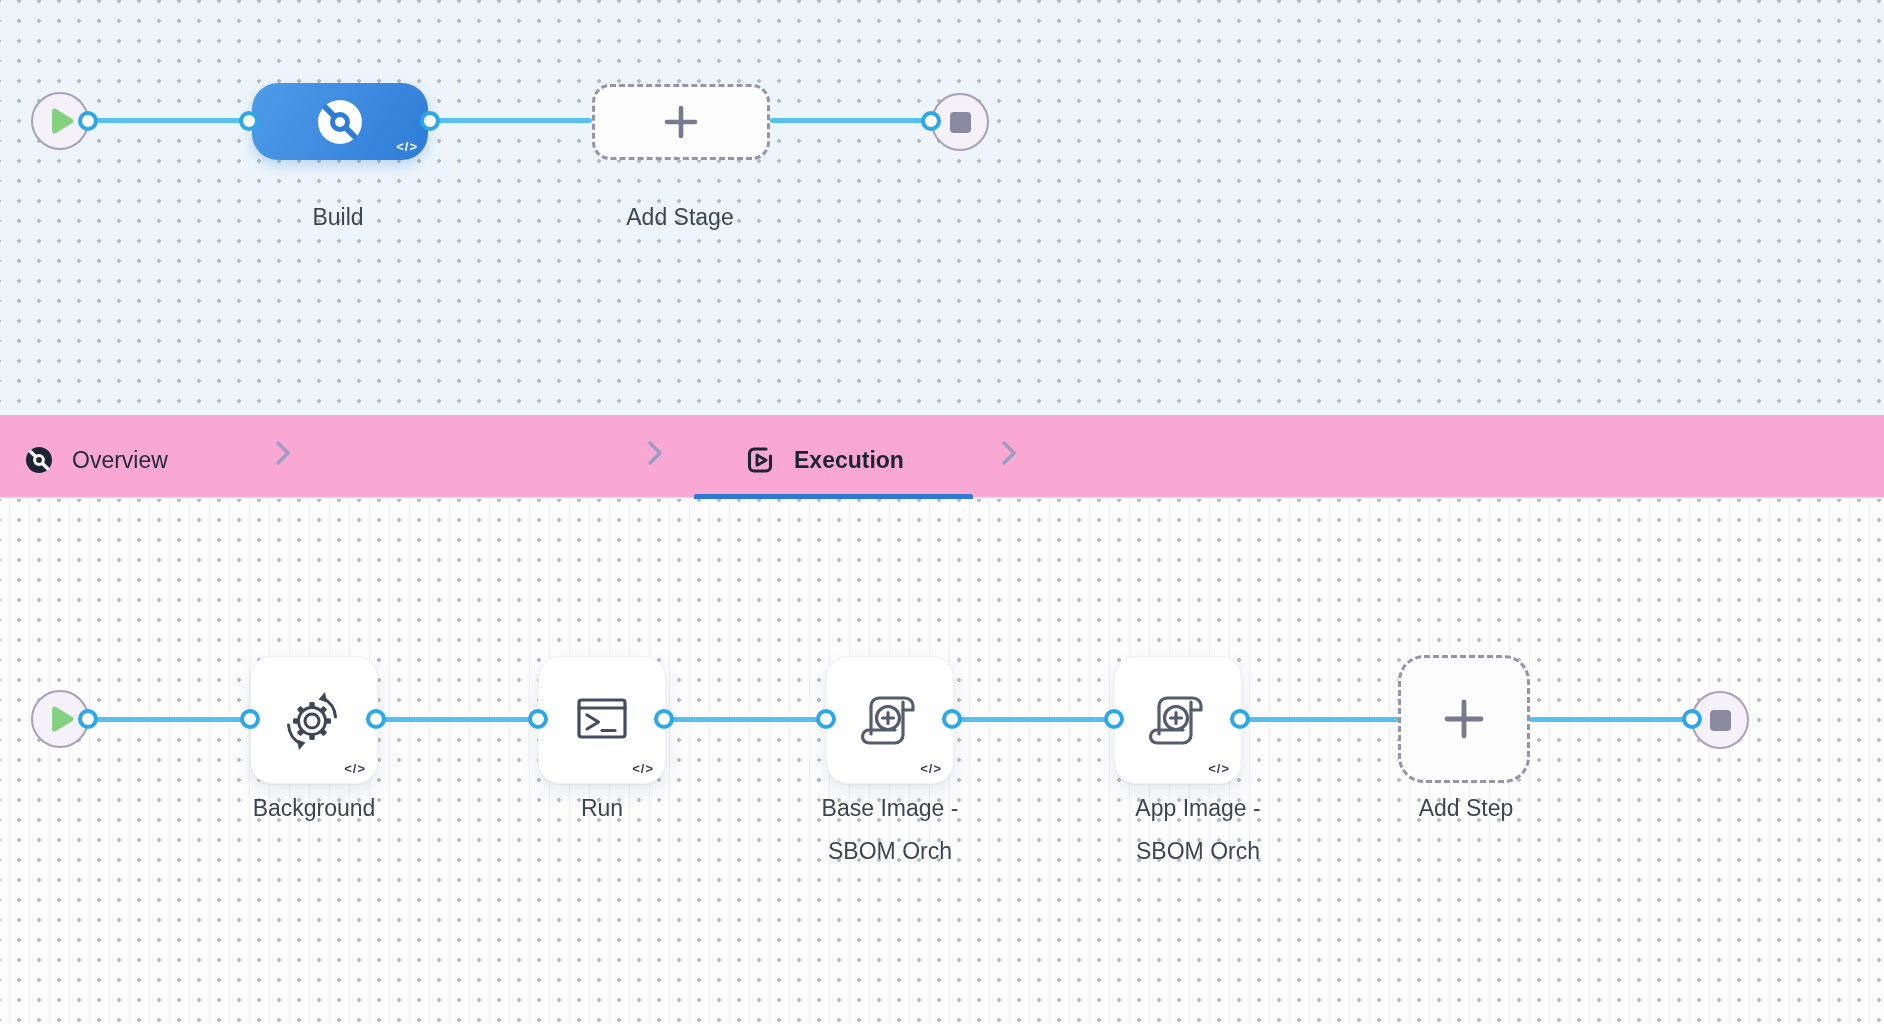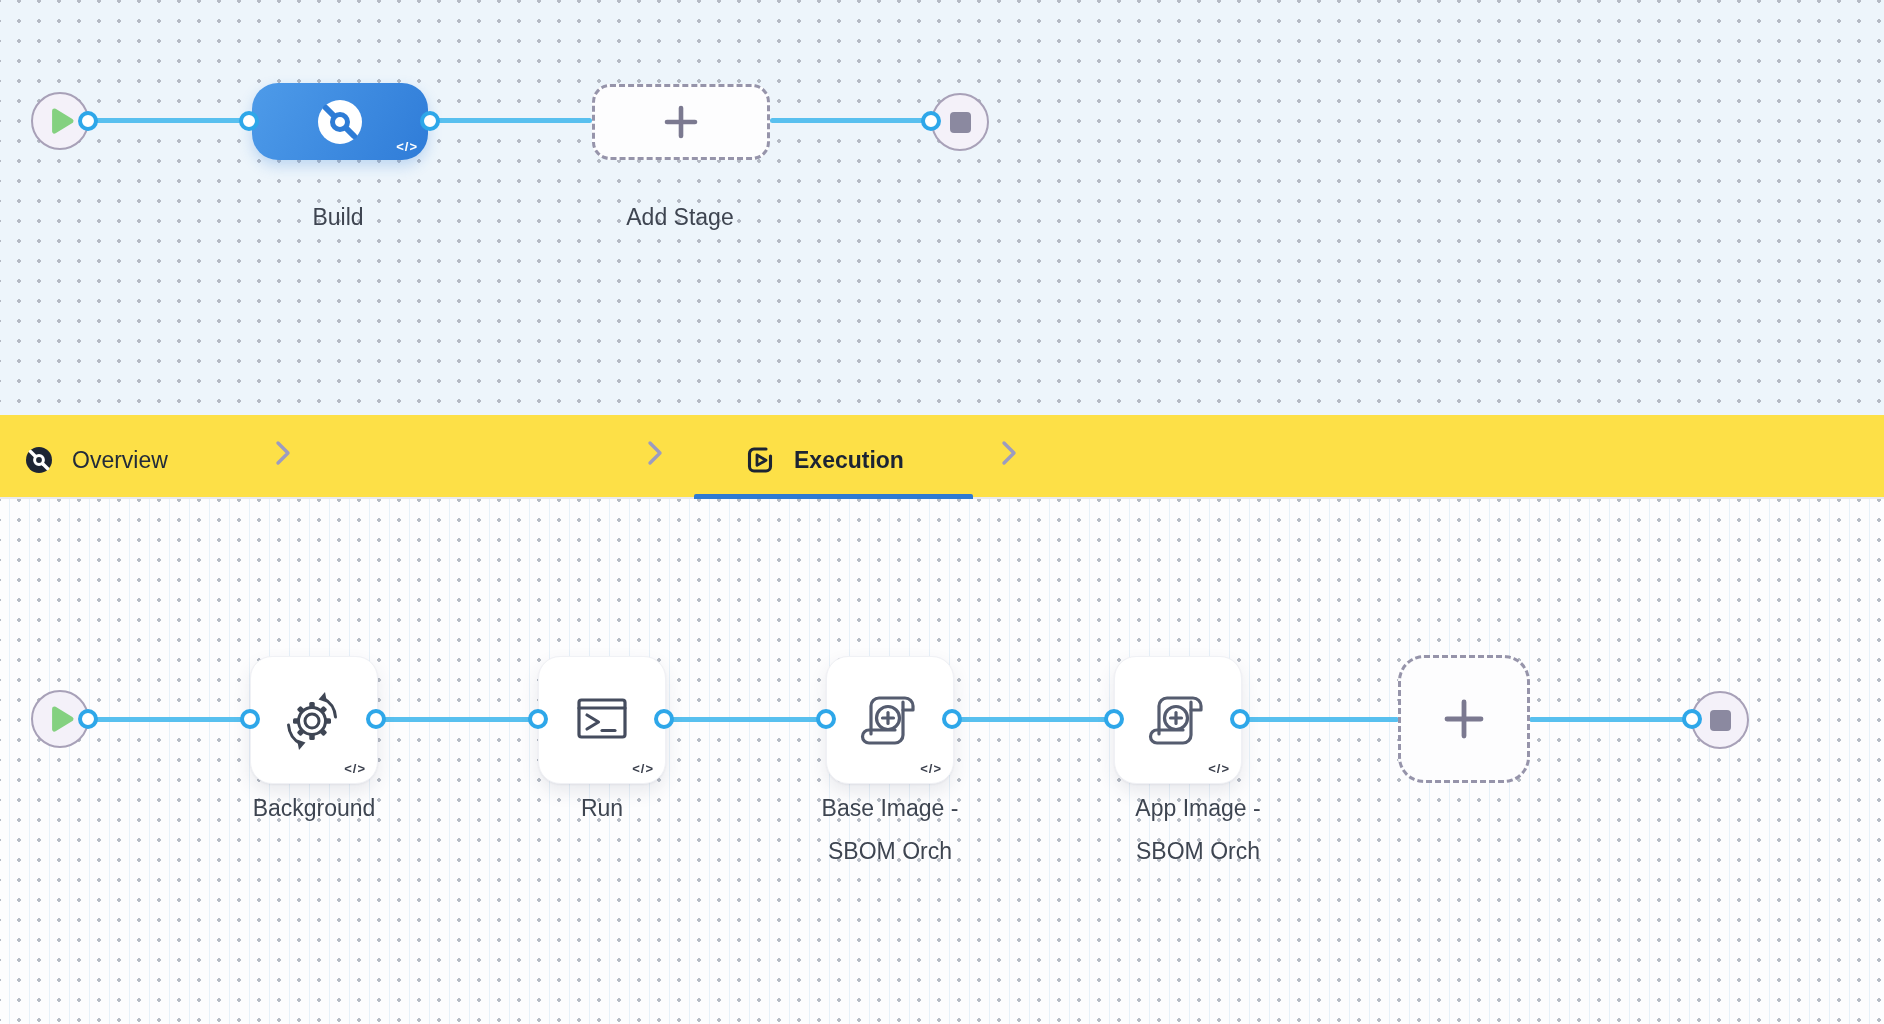--- a/index.html
+++ b/index.html
@@ -44,21 +44,21 @@
              border:1px solid #f0f1f5;box-sizing:border-box;z-index:3;
              box-shadow:0 8px 18px rgba(45,55,90,.10),0 1px 2px rgba(45,55,90,.06);
              display:flex;align-items:center;justify-content:center;}
   .step-card .code-badge{color:#3a3f4c;right:11px;bottom:7px;}
   .dashed-box{position:absolute;border:3px dashed #9694aa;background:#fdfdfe;
               box-sizing:border-box;z-index:3;display:flex;align-items:center;justify-content:center;}
   
   .node-label{position:absolute;width:220px;text-align:center;font-size:23px;
               color:#3e4551;white-space:pre-line;line-height:43px;z-index:2;}
   
-  #tab-bar{position:absolute;left:0;top:415px;width:1884px;height:84px;background:#fde047;
+  #tab-bar{position:absolute;left:0;top:415px;width:1884px;height:84px;background:#f9a8d4;
            border-bottom:2px solid #e9eaee;box-sizing:border-box;z-index:6;}
   .tab{position:absolute;top:10px;height:70px;display:flex;align-items:center;gap:18px;
        font-size:23px;color:#222b3a;font-weight:500;cursor:default;}
   .tab.active{font-weight:700;color:#1c2433;justify-content:space-between;}
   .tab-underline{position:absolute;left:694px;bottom:-2px;width:279px;height:5px;
                  background:#2e7ad2;border-radius:2px 2px 0 0;}
   .chevron-sep{position:absolute;top:24px;}
   svg{display:block;}
 </style>
 </head>
@@ -249,13 +249,14 @@
   <div class="port" style="left:1104px;top:210px;"></div>
   <div class="port" style="left:1230px;top:210px;"></div>
   <div class="port" style="left:1682px;top:210px;"></div>
 
   <div class="node-label" style="left:204px;top:288px;">Background</div>
   <div class="node-label" style="left:492px;top:288px;">Run</div>
   <div class="node-label" style="left:780px;top:288px;">Base Image -
 SBOM Orch</div>
   <div class="node-label" style="left:1088px;top:288px;">App Image -
 SBOM Orch</div>
+  <div class="node-label" style="left:1356px;top:288px;">Add Step</div>
 </div>
 
 </body></html>

